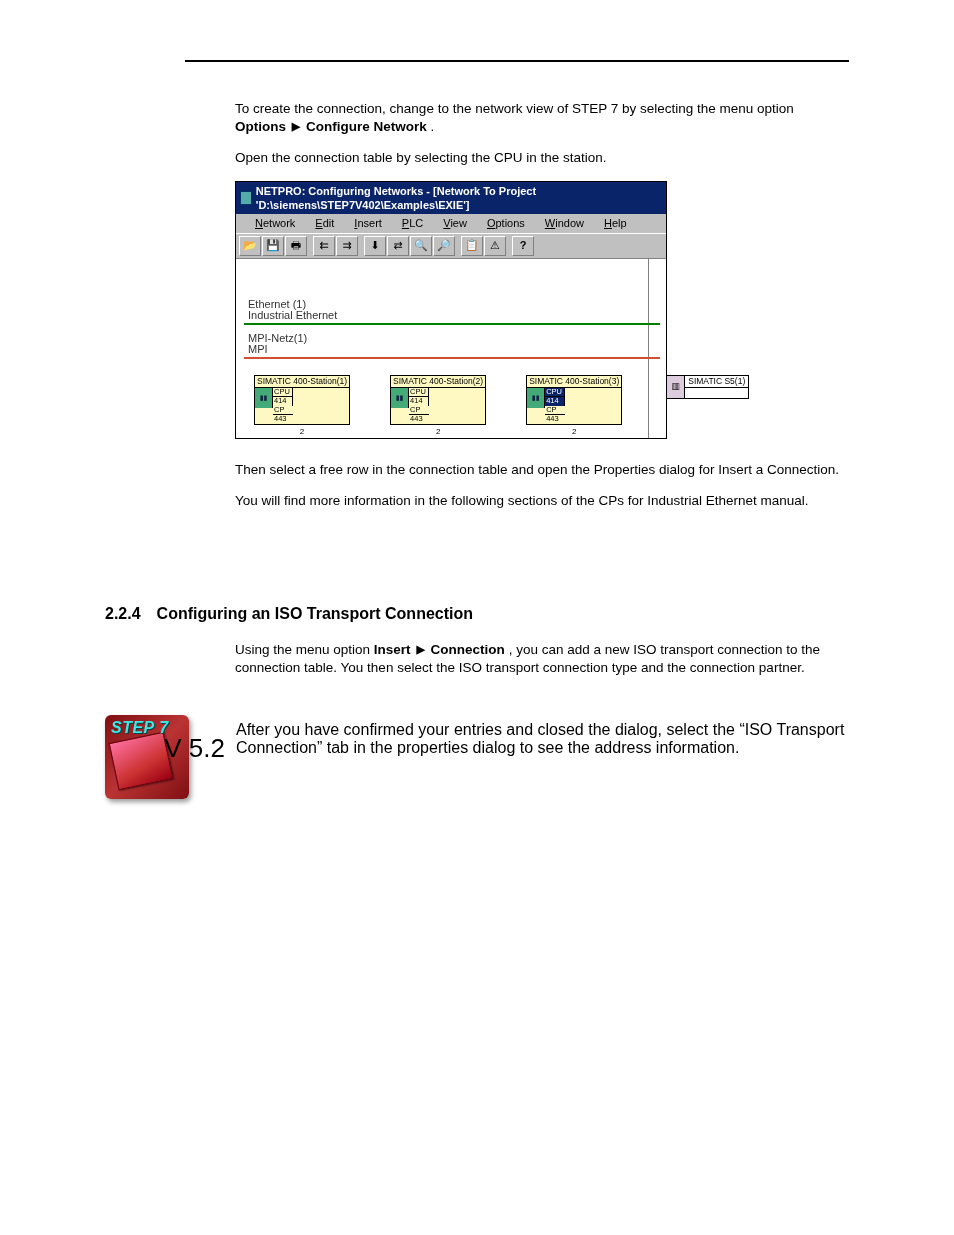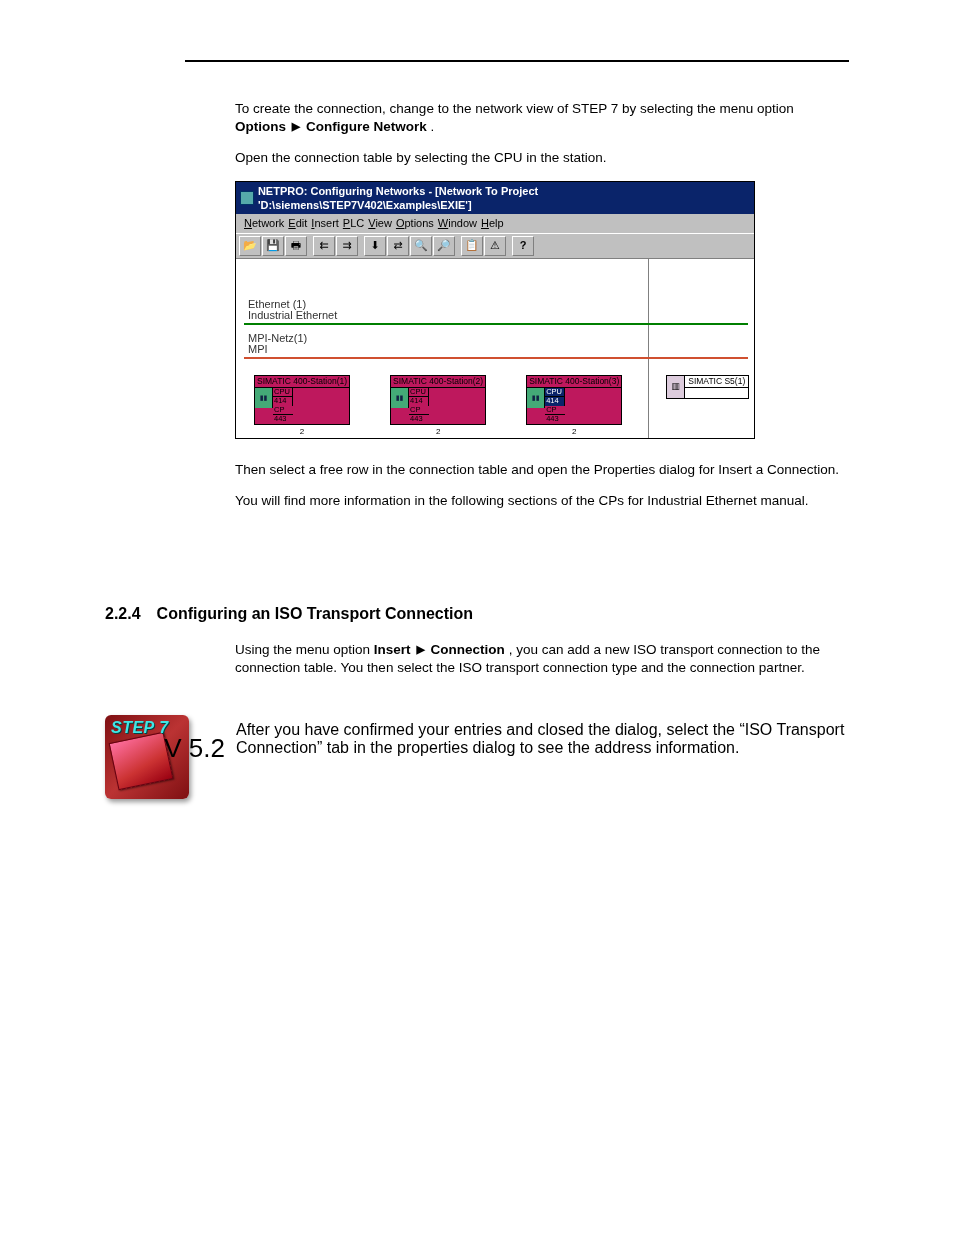--- a/index.html
+++ b/index.html
@@ -23,43 +23,43 @@
   }
   .para { margin-bottom: 14px; }
   .bold { font-weight: bold; }
   .menu-path { white-space: nowrap; }
   .arrow { font-size: 11px; vertical-align: 1px; padding: 0 2px; }
 
   
   .np-window {
     margin-top: 12px;
     border: 1px solid #000;
-    width: 520px;
+    width: 432px;
     background: #c0c0c0;
     font-family: "MS Sans Serif", Tahoma, sans-serif;
   }
   .np-titlebar {
     background: linear-gradient(#0a246a,#0a246a);
     color: #fff;
     font-size: 11px;
     font-weight: bold;
     padding: 2px 4px;
     display: flex;
     align-items: center;
     gap: 4px;
   }
   .np-title-icon {
     width: 14px; height: 14px; background:#5aa; border:1px solid #036;
     display:inline-block;
   }
   .np-menubar {
     background:#c0c0c0;
     font-size: 11px;
-    padding: 2px 8px;
-    display:flex; gap:4px;
+    padding: 2px 19px;
+    display:flex; gap:20px;
   }
   .np-menubar span { cursor:default; }
   .np-menubar .ul { text-decoration: underline; }
   .np-toolbar {
     background:#c0c0c0;
     border-top:1px solid #fff;
     border-bottom:1px solid #808080;
     padding:2px 3px;
     display:flex; gap:1px;
   }
@@ -91,21 +91,21 @@
   .stations {
     display:flex;
     gap:40px;
     padding: 14px 0 0 18px;
   }
   .station {
     display:flex; flex-direction:column; align-items:center;
   }
   .station-box {
     border:1px solid #000;
-    background:#be185d;
+    background:#fef9c3;
     padding:0;
     min-width:90px;
   }
   .station-title {
     font-size:8.5px;
     padding:0 2px;
     border-bottom:1px solid #000;
     white-space:nowrap;
   }
   .station-body {

